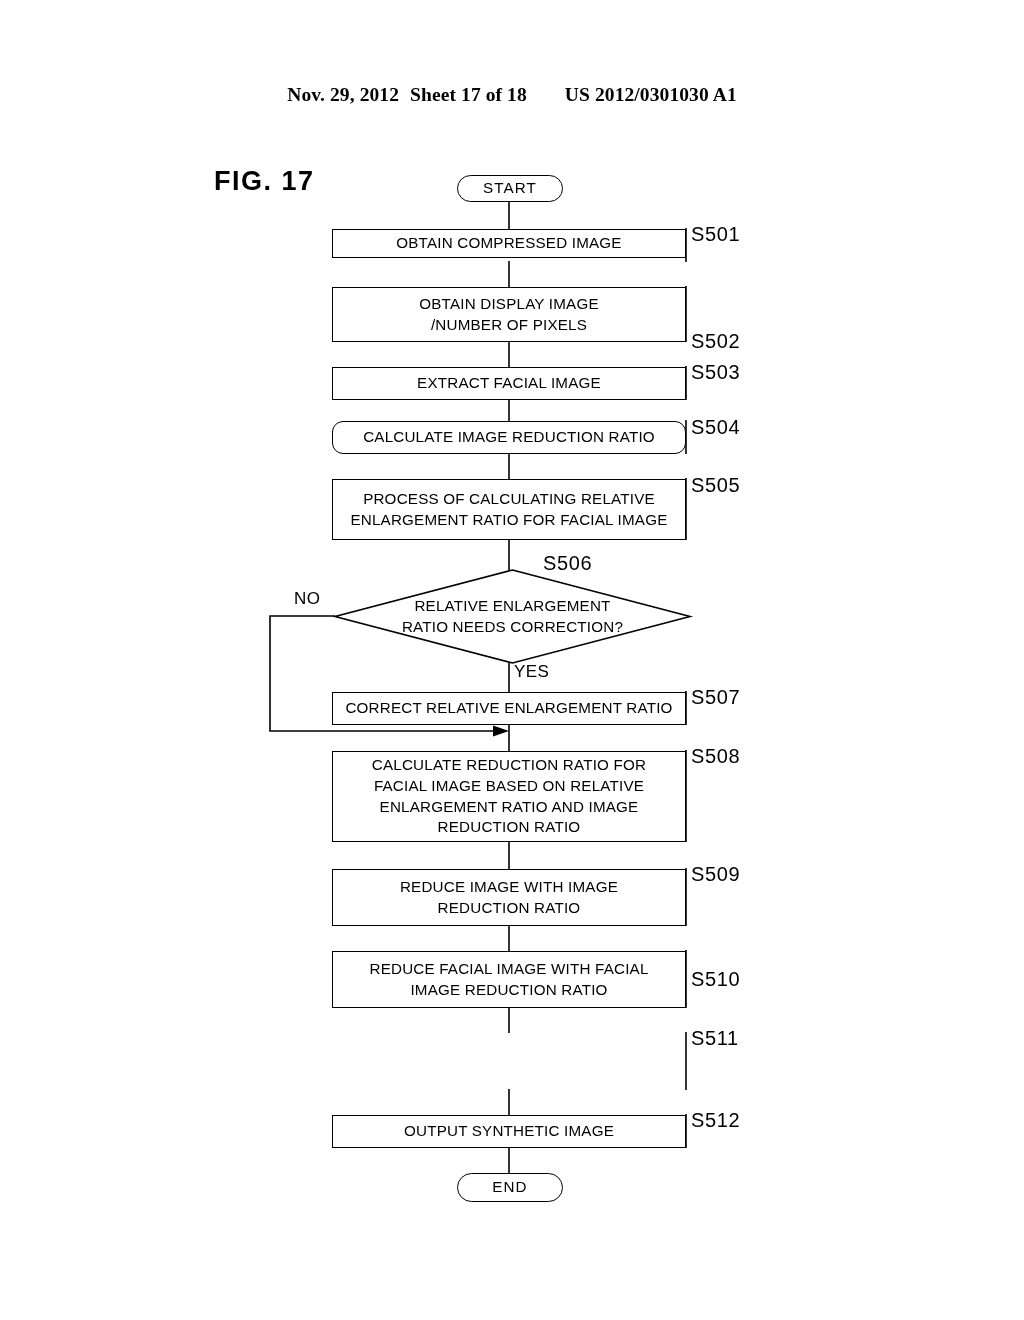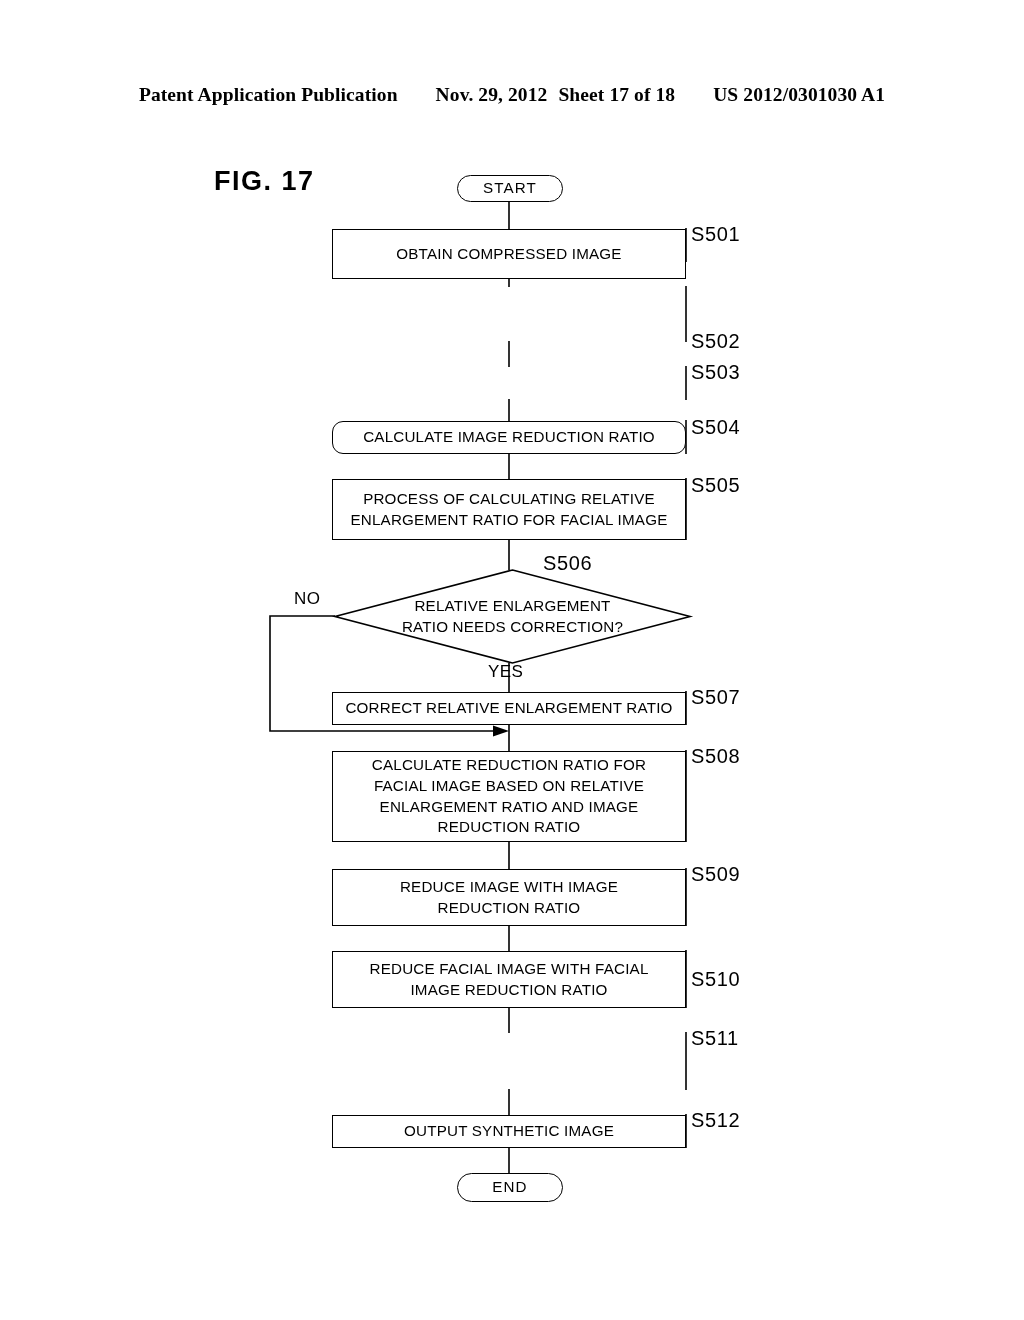--- a/index.html
+++ b/index.html
@@ -127,21 +127,20 @@
     top: 0;
     width: 1024px;
     height: 1320px;
     pointer-events: none;
   }
 </style>
 </head>
 <body>
 
 <div id="patent-header">
-  <span class="hdr-pub">Patent Application Publication</span>
   <span class="hdr-date">Nov. 29, 2012</span>
   <span class="hdr-sheet">Sheet 17 of 18</span>
   <span class="hdr-num">US 2012/0301030 A1</span>
 </div>
 
 <div id="fig-label">FIG. 17</div>
 
 <div id="flowchart">
 
   <svg id="wires" viewBox="0 0 1024 1320">
@@ -186,44 +185,47 @@
       <line x1="686" y1="750" x2="686" y2="842"></line>
       <line x1="686" y1="868" x2="686" y2="926"></line>
       <line x1="686" y1="950" x2="686" y2="1008"></line>
       <line x1="686" y1="1032" x2="686" y2="1090"></line>
       <line x1="686" y1="1114" x2="686" y2="1148"></line>
     </g>
   </svg>
 
   <div class="node terminal" style="left:457px; top:175px; width:106px; height:27px;">START</div>
 
-  <div class="node" style="left:332px; top:229px; width:354px; height:50px;">OBTAIN COMPRESSED IMAGE</div>
+  <div class="node" style="left:332px; top:229px; width:354px; height:29px;">OBTAIN COMPRESSED IMAGE</div>
   <div class="step-label" style="left:691px; top:223px;">S501</div>
 
+  <div class="node" style="left:332px; top:287px; width:354px; height:55px;">OBTAIN DISPLAY IMAGE
+/NUMBER OF PIXELS</div>
   <div class="step-label" style="left:691px; top:282px;margin-top:48px;">S502</div>
 
+  <div class="node" style="left:332px; top:367px; width:354px; height:33px;">EXTRACT FACIAL IMAGE</div>
   <div class="step-label" style="left:691px; top:361px;">S503</div>
 
   <div class="node" style="left:332px; top:421px; width:354px; height:33px;border-radius:11px;">CALCULATE IMAGE REDUCTION RATIO</div>
   <div class="step-label" style="left:691px; top:416px;">S504</div>
 
   <div class="node" style="left:332px; top:479px; width:354px; height:61px;">PROCESS OF CALCULATING RELATIVE
 ENLARGEMENT RATIO FOR FACIAL IMAGE</div>
   <div class="step-label" style="left:691px; top:474px;">S505</div>
 
   <div class="decision" style="left:335px; top:570px; width:355px; height:93px;">
     <svg width="355" height="93" viewBox="0 0 355 93">
       <polygon points="177.5,0 355,46.5 177.5,93 0,46.5" fill="#fff" stroke="#000" stroke-width="1.6"></polygon>
     </svg>
     <div class="dtext">RELATIVE ENLARGEMENT
 RATIO NEEDS CORRECTION?</div>
   </div>
   <div class="step-label" style="left:543px; top:552px;">S506</div>
   <div class="branch-label" style="left:294px; top:589px;">NO</div>
-  <div class="branch-label" style="left:488px; top:662px;text-align:right;">YES</div>
+  <div class="branch-label" style="left:514px; top:662px;text-align:right;">YES</div>
 
   <div class="node" style="left:332px; top:692px; width:354px; height:33px;">CORRECT RELATIVE ENLARGEMENT RATIO</div>
   <div class="step-label" style="left:691px; top:686px;">S507</div>
 
   <div class="node" style="left:332px; top:751px; width:354px; height:91px;">CALCULATE REDUCTION RATIO FOR
 FACIAL IMAGE BASED ON RELATIVE
 ENLARGEMENT RATIO AND IMAGE
 REDUCTION RATIO</div>
   <div class="step-label" style="left:691px; top:745px;">S508</div>
 

